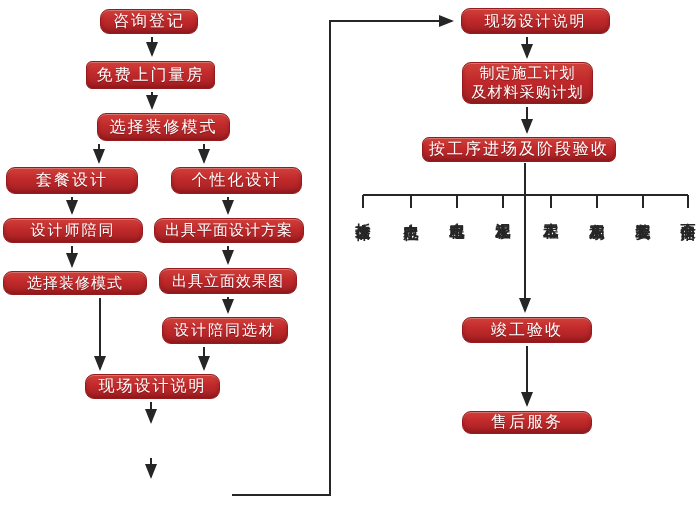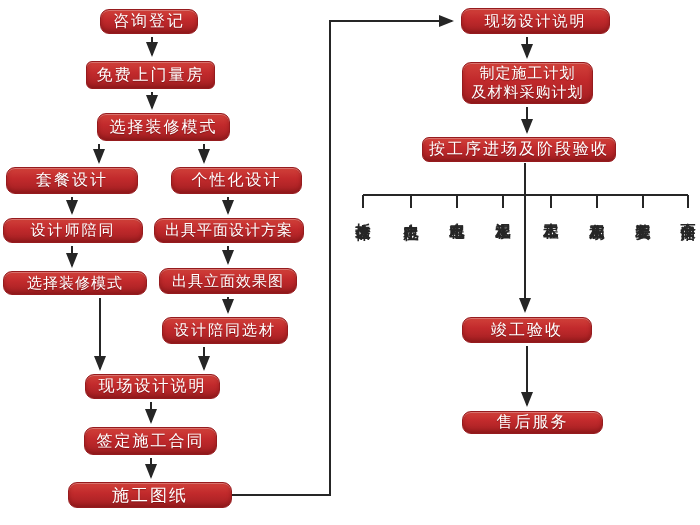--- a/index.html
+++ b/index.html
@@ -49,21 +49,21 @@
   #n-package-materials{left:3px;top:271px;width:144px;height:24px;font-size:15px;letter-spacing:1px;}
   #n-elevation{left:159px;top:268px;width:138px;height:26px;font-size:15px;letter-spacing:1px;}
   #n-accompany{left:162px;top:317px;width:126px;height:27px;font-size:15px;}
   #n-budget{left:85px;top:374px;width:135px;height:25px;}
   #n-contract{left:84px;top:427px;width:133px;height:28px;}
   #n-drawings{left:68px;top:482px;width:164px;height:26px;font-size:17px;}
   #n-site-design{left:461px;top:8px;width:149px;height:26px;font-size:15px;}
   #n-plan-purchase{left:462px;top:62px;width:131px;height:42px;}
   #n-process-accept{left:422px;top:137px;width:194px;height:25px;border-radius:7px;}
   #n-completion{left:462px;top:317px;width:130px;height:26px;}
-  #n-after-sales{left:462px;top:411px;width:141px;height:23px;}
+  #n-after-sales{left:462px;top:411px;width:130px;height:23px;}
   
   #s-0{left:353px;top:211px;}
   #s-1{left:401px;top:211px;}
   #s-2{left:447px;top:211px;}
   #s-3{left:493px;top:211px;}
   #s-4{left:541px;top:211px;}
   #s-5{left:587px;top:211px;}
   #s-6{left:633px;top:211px;}
   #s-7{left:678px;top:211px;}
 </style>
@@ -141,22 +141,20 @@
   <div class="node" id="n-measure">免费上门量房</div>
   <div class="node" id="n-mode">选择装修模式</div>
   <div class="node" id="n-package">套餐设计</div>
   <div class="node" id="n-personal">个性化设计</div>
   <div class="node" id="n-designer">设计师陪同</div>
   <div class="node" id="n-plan-scheme">出具平面设计方案</div>
   <div class="node" id="n-package-materials">选择装修模式</div>
   <div class="node" id="n-accompany">设计陪同选材</div>
   <div class="node" id="n-elevation">出具立面效果图</div>
   <div class="node" id="n-budget">现场设计说明</div>
-  <div class="node" id="n-contract">签定施工合同</div>
-  <div class="node" id="n-drawings">施工图纸</div>
   <div class="node" id="n-site-design">现场设计说明</div>
   <div class="node two-line" id="n-plan-purchase">
     <span>制定施工计划</span>
     <span>及材料采购计划</span>
   </div>
   <div class="node" id="n-process-accept">按工序进场及阶段验收</div>
   <div class="node" id="n-completion">竣工验收</div>
   <div class="node" id="n-after-sales">售后服务</div>
 
   <div class="stage" id="s-0">拆改墙体</div>

